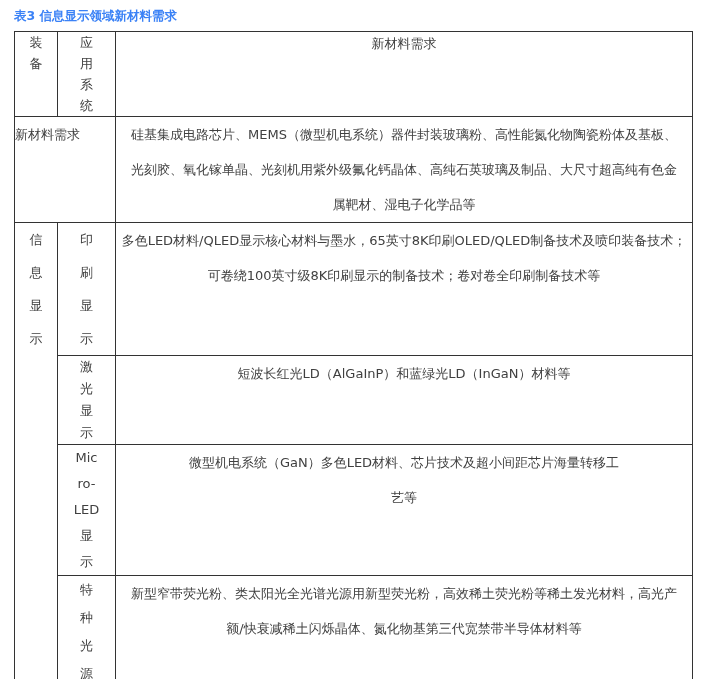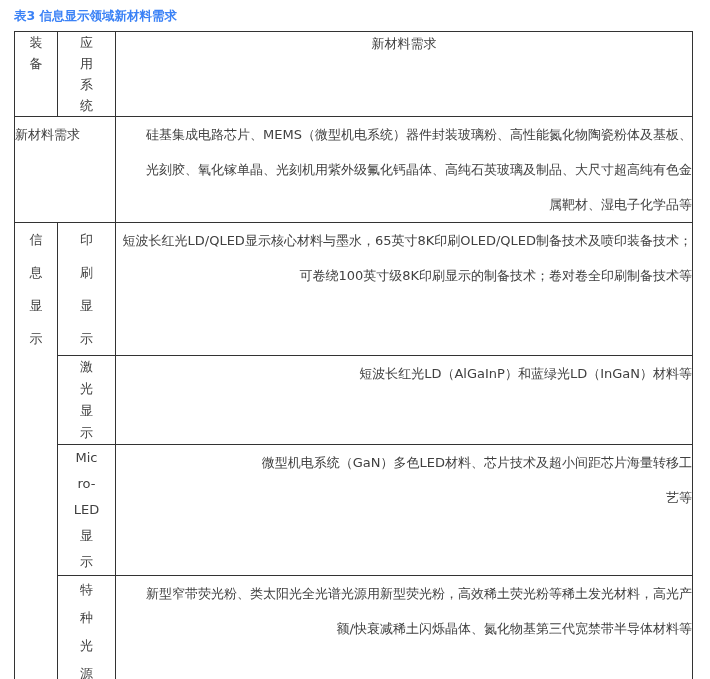--- a/index.html
+++ b/index.html
@@ -55,21 +55,21 @@
   .hdr-wide {
     font-weight: bold;
     text-align: center;
     color: #3a3a3a;
     line-height: 24px;
     padding-top: 6px;
   }
   .cell-content {
     line-height: 35px;
     padding: 1px 16px 0 22px;
-    text-align: right;
+    text-align: center;
   }
   .cell-label {
     text-align: center;
     padding-top: 2px;
     line-height: 33px;
   }
   .lh22 { line-height: 22px; }
   .lh26 { line-height: 26px; }
   .lh28 { line-height: 28px; padding-top: 6px; }
   .cell-merged-label {
@@ -115,21 +115,21 @@
 
     <tr class="r-print">
       <td rowspan="4" class="cell-label">信
 息
 显
 示</td>
       <td class="cell-label">印
 刷
 显
 示</td>
-      <td class="cell-content">短波长红光LD/QLED显示核心材料与墨水，65英寸8K印刷OLED/QLED制备技术及喷印装备技术；
+      <td class="cell-content">多色LED材料/QLED显示核心材料与墨水，65英寸8K印刷OLED/QLED制备技术及喷印装备技术；
 可卷绕100英寸级8K印刷显示的制备技术；卷对卷全印刷制备技术等</td>
     </tr>
 
     <tr class="r-laser">
       <td class="cell-label lh22">激
 光
 显
 示</td>
       <td class="cell-content">短波长红光LD（AlGaInP）和蓝绿光LD（InGaN）材料等</td>
     </tr>

